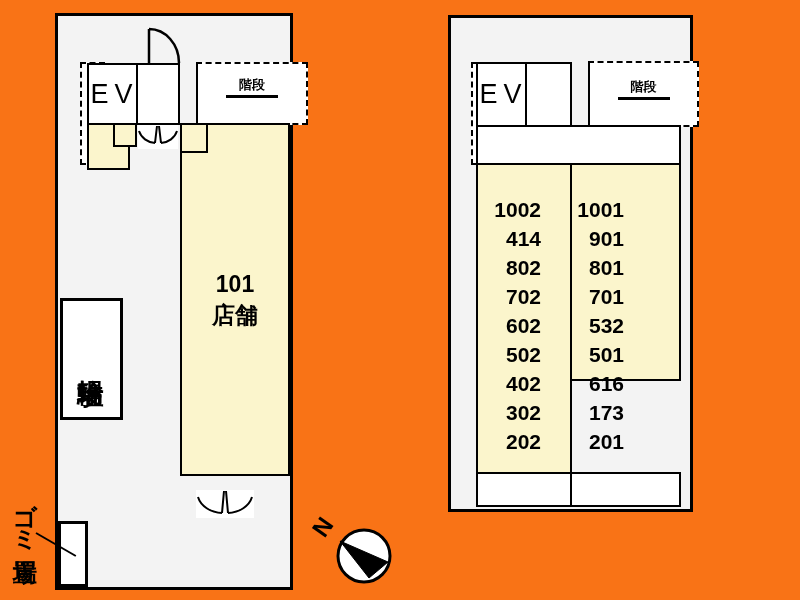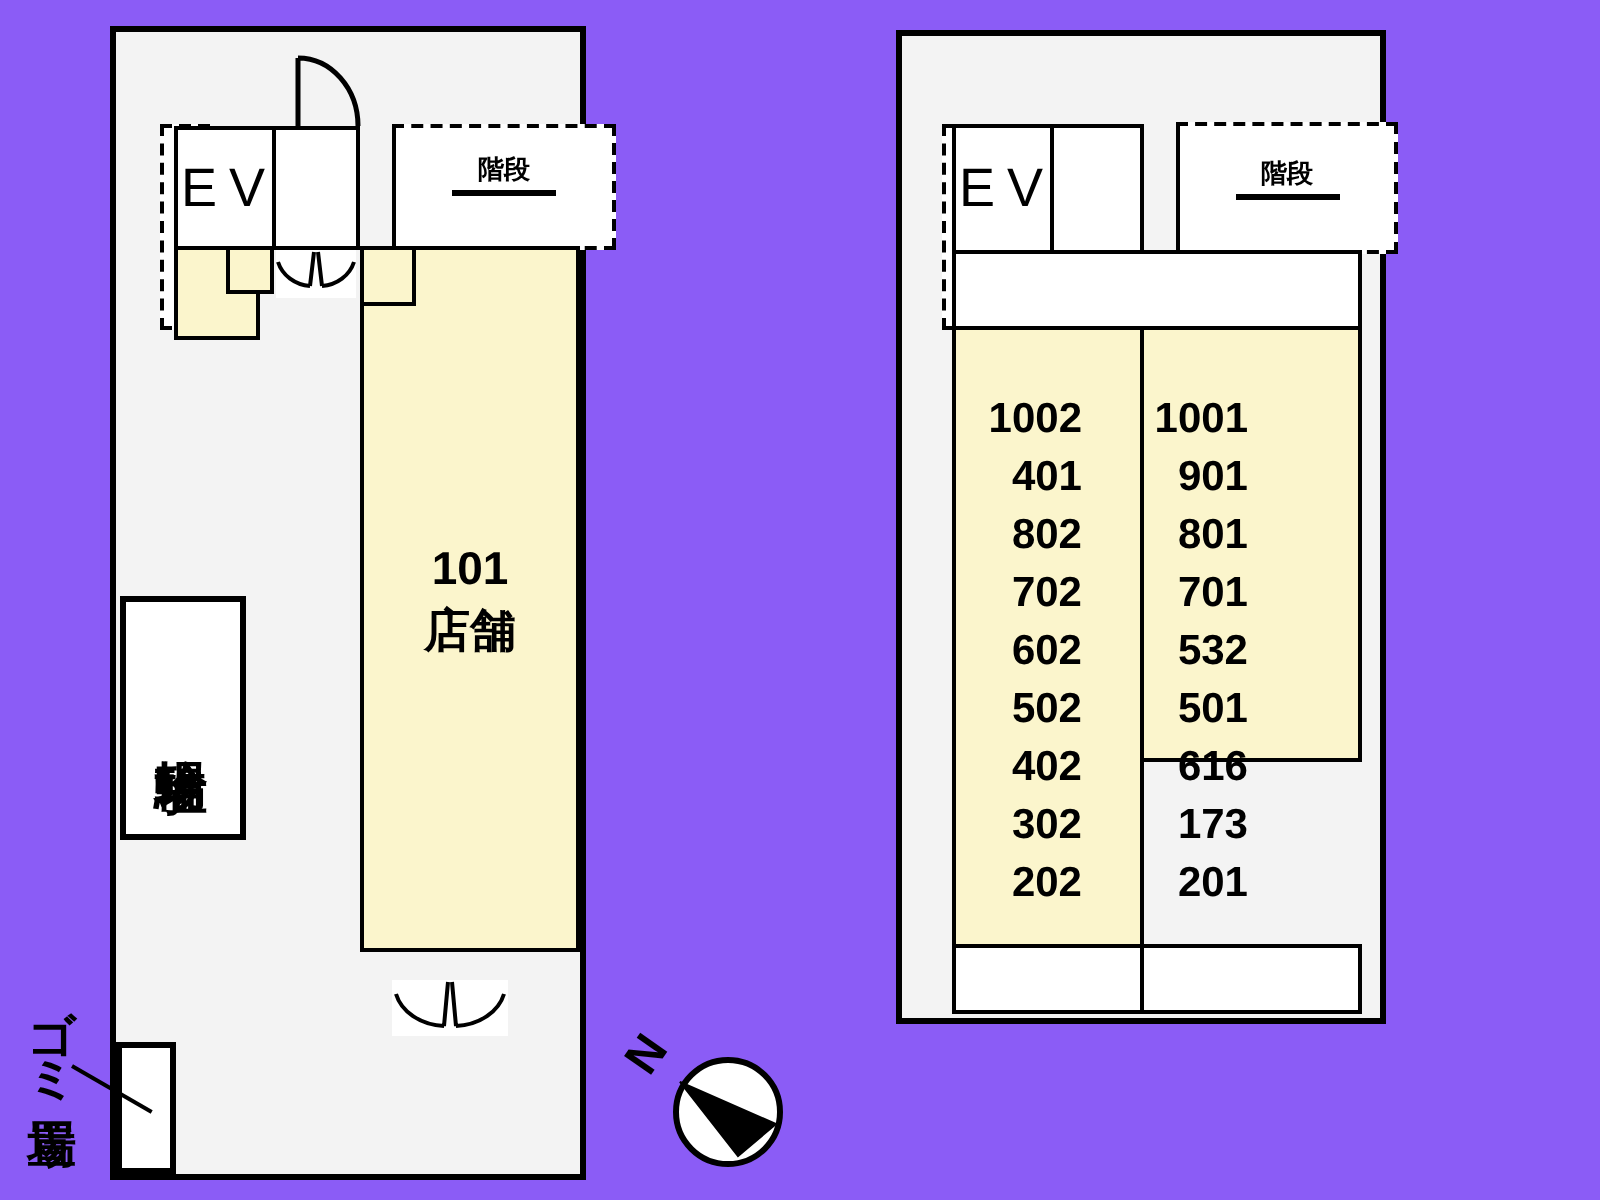--- a/index.html
+++ b/index.html
@@ -1,16 +1,16 @@
 <!DOCTYPE html>
 <html><head>
 <meta charset="utf-8">
 <style>
   html,body{margin:0;padding:0;background:#fff;}
-  #canvas{position:relative;width:800px;height:600px;background:#8b5cf6;overflow:hidden;
+  #canvas{position:relative;width:800px;height:600px;background:#f97316;overflow:hidden;
           font-family:"Liberation Sans","DejaVu Sans",sans-serif;color:#000;}
   .abs{position:absolute;box-sizing:border-box;}
   .building{background:#f3f3f3;border:3px solid #000;}
   .roombox{background:#fff;border:2px solid #000;}
   .dashedbox{background:#fff;border:2px dashed #000;margin-left:18px;}
   .cream{background:#fbf5cc;border:2px solid #000;}
   .whiteband{background:#fff;border:2px solid #000;}
   .evtext{display:flex;align-items:center;justify-content:center;
           font-size:27px;letter-spacing:6px;padding-left:4px;}
   .stairs{display:flex;flex-direction:column;align-items:center;justify-content:flex-start;padding-top:14px;}
@@ -95,21 +95,21 @@
     <div class="abs dashedbox stairs" style="left:119px;top:43px;width:111px;height:66px;border-left:2px solid #000;padding-top:17px;">
       <span class="lbl">階段</span>
       <span class="rule"></span>
     </div>
 
     <div class="abs whiteband" style="left:25px;top:107px;width:205px;height:40px;"></div>
 
     <div class="abs cream" style="left:25px;top:145px;width:96px;height:311px;">
       <div class="roomcol" style="padding:30px 29px 0 0;">
         <div>1002</div>
-        <div>401</div>
+        <div>414</div>
         <div>802</div>
         <div>702</div>
         <div>602</div>
         <div>502</div>
         <div>402</div>
         <div>302</div>
         <div>202</div>
       </div>
     </div>
 

